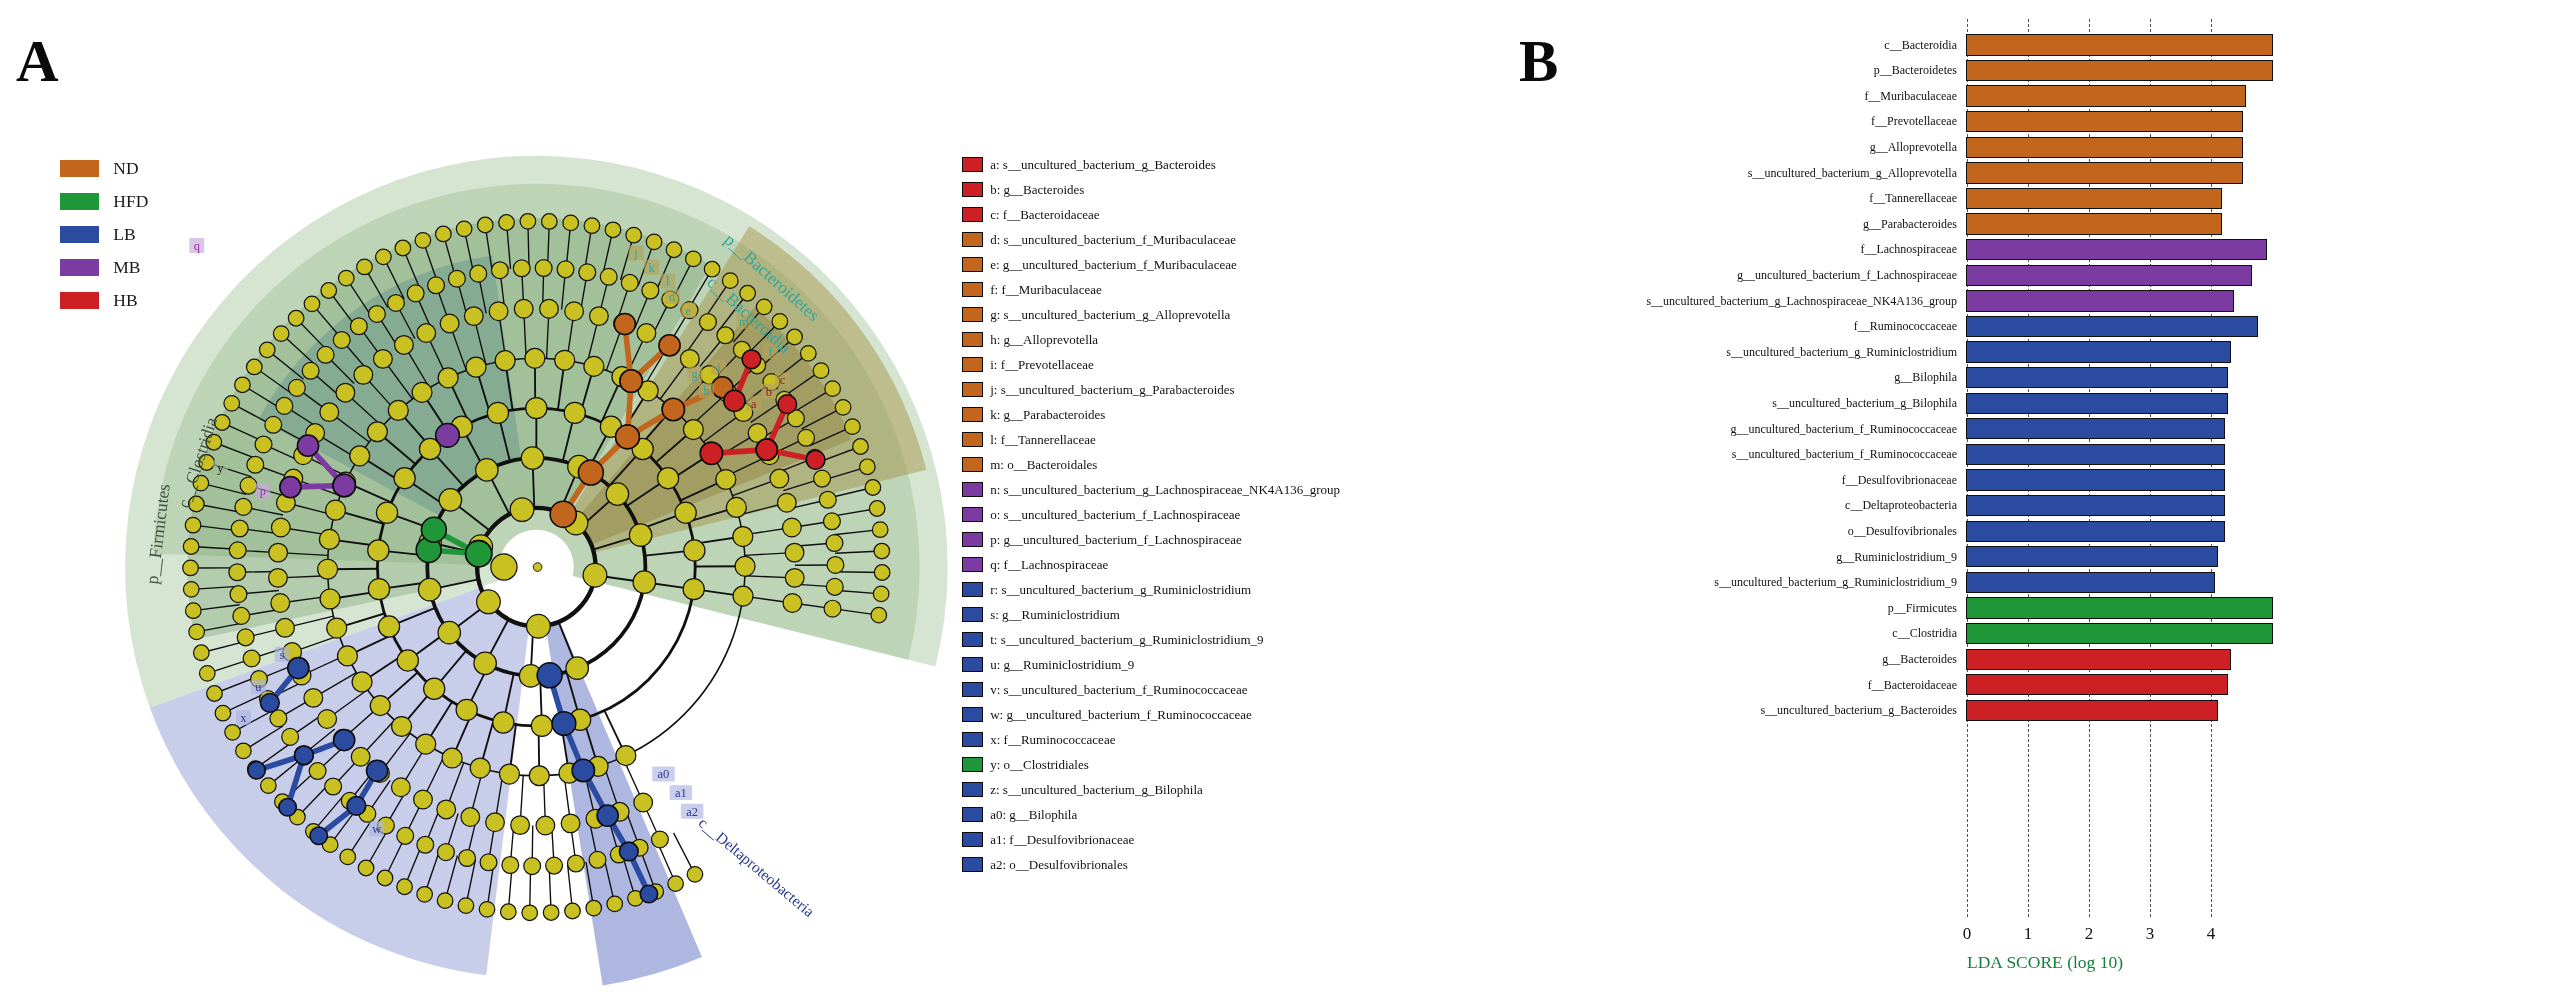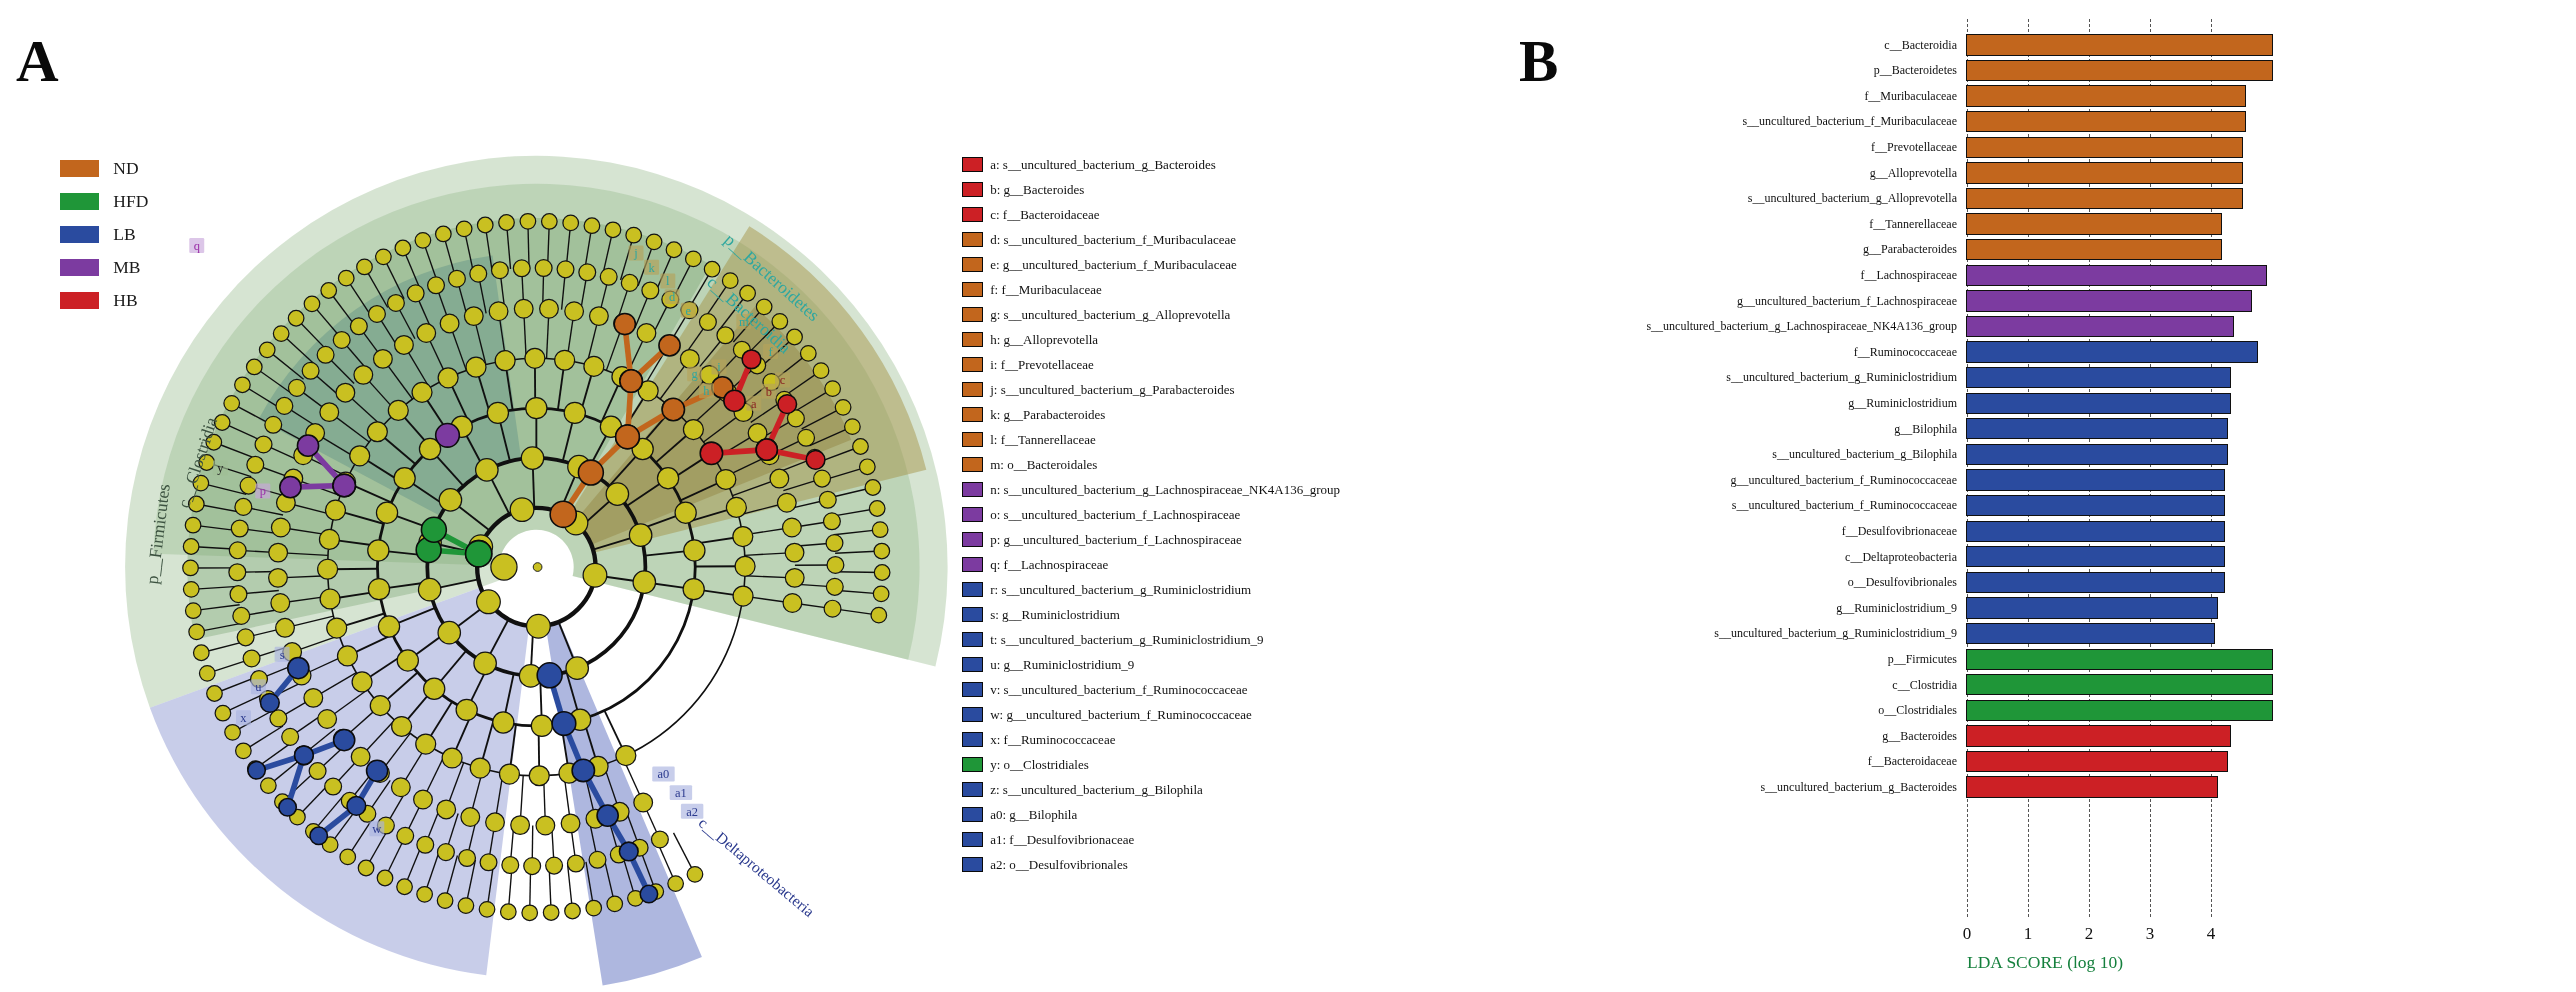--- a/index.html
+++ b/index.html
@@ -922,26 +922,20 @@
             <div class="b-bar" style="width: 305px; background: rgb(194, 102, 29);"></div>
           </div>
         </div>
         <div class="b-row">
           <div class="b-label">f__Muribaculaceae</div>
           <div class="b-barzone">
             <div class="b-bar" style="width: 278px; background: rgb(194, 102, 29);"></div>
           </div>
         </div>
         <div class="b-row">
-          <div class="b-label">s__uncultured_bacterium_f_Muribaculaceae</div>
-          <div class="b-barzone">
-            <div class="b-bar" style="width: 278px; background: rgb(194, 102, 29);"></div>
-          </div>
-        </div>
-        <div class="b-row">
           <div class="b-label">f__Prevotellaceae</div>
           <div class="b-barzone">
             <div class="b-bar" style="width: 275px; background: rgb(194, 102, 29);"></div>
           </div>
         </div>
         <div class="b-row">
           <div class="b-label">g__Alloprevotella</div>
           <div class="b-barzone">
             <div class="b-bar" style="width: 275px; background: rgb(194, 102, 29);"></div>
           </div>
@@ -988,26 +982,20 @@
             <div class="b-bar" style="width: 290px; background: rgb(42, 75, 159);"></div>
           </div>
         </div>
         <div class="b-row">
           <div class="b-label">s__uncultured_bacterium_g_Ruminiclostridium</div>
           <div class="b-barzone">
             <div class="b-bar" style="width: 263px; background: rgb(42, 75, 159);"></div>
           </div>
         </div>
         <div class="b-row">
-          <div class="b-label">g__Ruminiclostridium</div>
-          <div class="b-barzone">
-            <div class="b-bar" style="width: 263px; background: rgb(42, 75, 159);"></div>
-          </div>
-        </div>
-        <div class="b-row">
           <div class="b-label">g__Bilophila</div>
           <div class="b-barzone">
             <div class="b-bar" style="width: 260px; background: rgb(42, 75, 159);"></div>
           </div>
         </div>
         <div class="b-row">
           <div class="b-label">s__uncultured_bacterium_g_Bilophila</div>
           <div class="b-barzone">
             <div class="b-bar" style="width: 260px; background: rgb(42, 75, 159);"></div>
           </div>
@@ -1055,26 +1043,20 @@
           </div>
         </div>
         <div class="b-row">
           <div class="b-label">p__Firmicutes</div>
           <div class="b-barzone">
             <div class="b-bar" style="width: 305px; background: rgb(31, 150, 56);"></div>
           </div>
         </div>
         <div class="b-row">
           <div class="b-label">c__Clostridia</div>
-          <div class="b-barzone">
-            <div class="b-bar" style="width: 305px; background: rgb(31, 150, 56);"></div>
-          </div>
-        </div>
-        <div class="b-row">
-          <div class="b-label">o__Clostridiales</div>
           <div class="b-barzone">
             <div class="b-bar" style="width: 305px; background: rgb(31, 150, 56);"></div>
           </div>
         </div>
         <div class="b-row">
           <div class="b-label">g__Bacteroides</div>
           <div class="b-barzone">
             <div class="b-bar" style="width: 263px; background: rgb(204, 32, 37);"></div>
           </div>
         </div>

